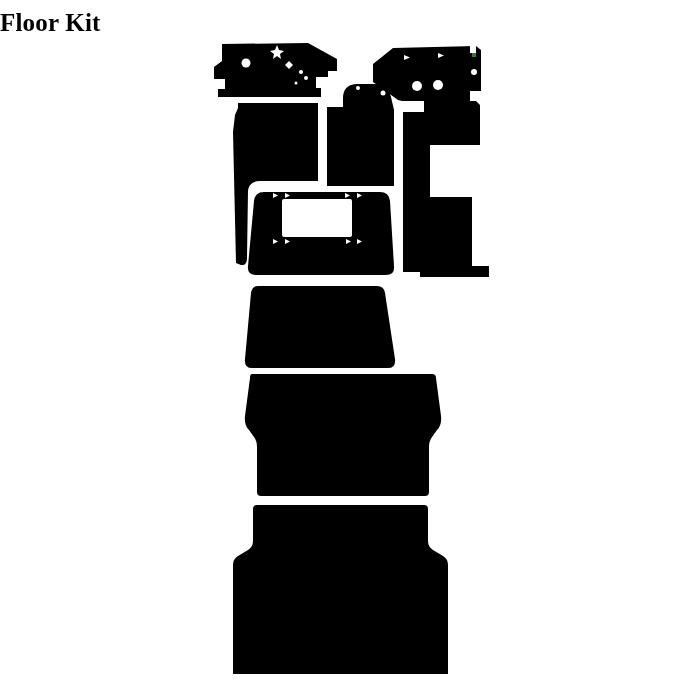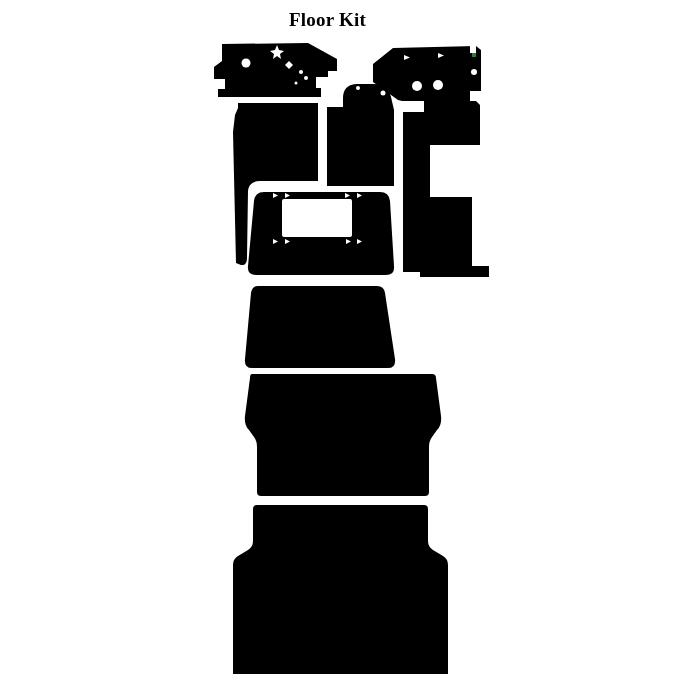--- a/index.html
+++ b/index.html
@@ -12,24 +12,23 @@
     width: 700px;
     height: 700px;
     background: #ffffff;
     overflow: hidden;
   }
   .title {
     position: absolute;
     top: 9px;
     left: 0;
     width: 655px;
-    text-align: center;
     font-family: "Liberation Serif", "DejaVu Serif", serif;
     font-weight: 700;
-    font-size: 19px;
+    font-size: 25px;
     color: #000000;
     letter-spacing: 0.2px;
   }
   .kit-svg {
     position: absolute;
     top: 0;
     left: 0;
     width: 700px;
     height: 700px;
   }

